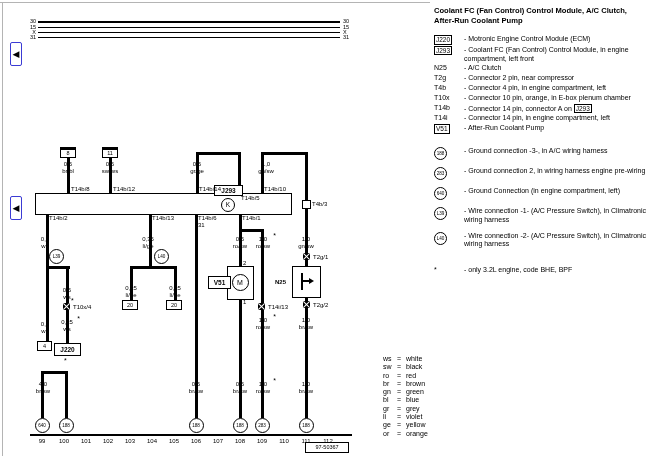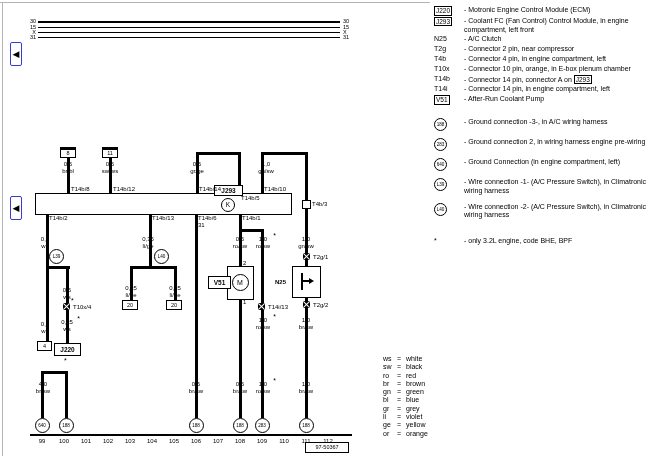--- a/index.html
+++ b/index.html
@@ -198,20 +198,21 @@
   <div class="lbl" style="left:188px;top:438px;width:16px;text-align:center;font-size:6px;">106</div>
   <div class="lbl" style="left:210px;top:438px;width:16px;text-align:center;font-size:6px;">107</div>
   <div class="lbl" style="left:232px;top:438px;width:16px;text-align:center;font-size:6px;">108</div>
   <div class="lbl" style="left:254px;top:438px;width:16px;text-align:center;font-size:6px;">109</div>
   <div class="lbl" style="left:276px;top:438px;width:16px;text-align:center;font-size:6px;">110</div>
   <div class="lbl" style="left:298px;top:438px;width:16px;text-align:center;font-size:6px;">111</div>
   <div class="lbl" style="left:320px;top:438px;width:16px;text-align:center;font-size:6px;">112</div>
   <div class="nbox" style="left:305px;top:442px;width:42px;height:9px;font-size:5.5px;line-height:9px;">97-50367</div>
 
   <div id="legend">
+    <div class="title">Coolant FC (Fan Control) Control Module, A/C Clutch, After-Run Coolant Pump</div>
 
     <div class="lrow">
         <span class="lcode"><span class="cbox">J220</span></span>
         <span class="ldesc">- Motronic Engine Control Module (ECM)</span>
       </div>
     <div class="lrow">
         <span class="lcode"><span class="cbox">J293</span></span>
         <span class="ldesc">- Coolant FC (Fan Control) Control Module, in engine compartment, left front</span>
       </div>
     <div class="lrow">

